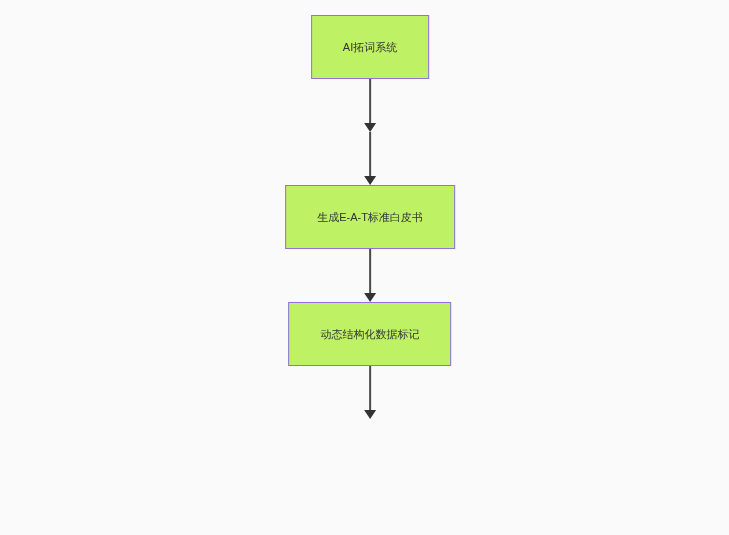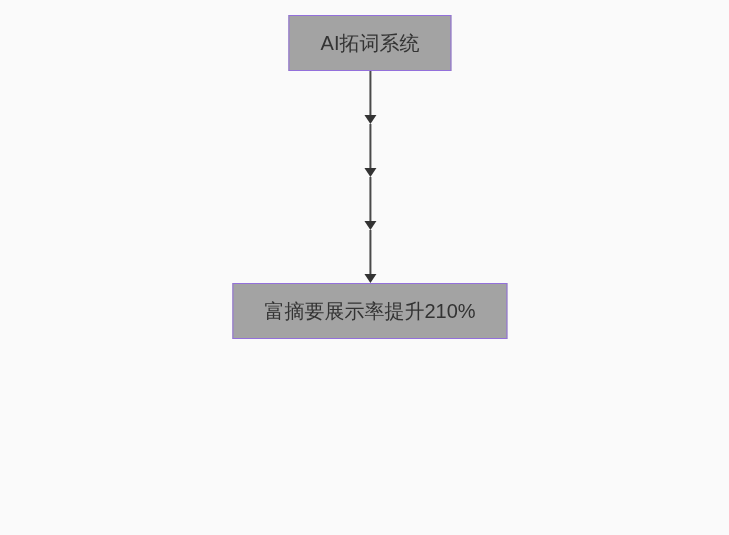--- a/index.html
+++ b/index.html
@@ -18,26 +18,26 @@
     position: absolute;
     left: 370px;
     top: 15px;
     transform: translateX(-50%);
     display: flex;
     flex-direction: column;
     align-items: center;
   }
   .node {
     box-sizing: border-box;
-    height: 56px;
+    height: 64px;
     padding: 0 31px;
-    background: #a3a3a3;
+    background: #bef264;
     border: 1px solid #9370db;
     color: #333333;
-    font-size: 20px;
+    font-size: 11px;
     line-height: 1;
     display: flex;
     align-items: center;
     justify-content: center;
     white-space: nowrap;
   }
   .arrow {
     height: 53px;
     display: flex;
     flex-direction: column;
@@ -67,27 +67,28 @@
     <div class="shaft"></div>
     <div class="head"></div>
   </div>
 
 
   <div class="arrow">
     <div class="shaft"></div>
     <div class="head"></div>
   </div>
 
+  <div class="node">生成E-A-T标准白皮书</div>
+
+  <div class="arrow">
+    <div class="shaft"></div>
+    <div class="head"></div>
+  </div>
+
+  <div class="node">动态结构化数据标记</div>
 
   <div class="arrow">
     <div class="shaft"></div>
     <div class="head"></div>
   </div>
 
 
-  <div class="arrow">
-    <div class="shaft"></div>
-    <div class="head"></div>
-  </div>
-
-  <div class="node">富摘要展示率提升210%</div>
-
 </div>
 
 </body></html>

